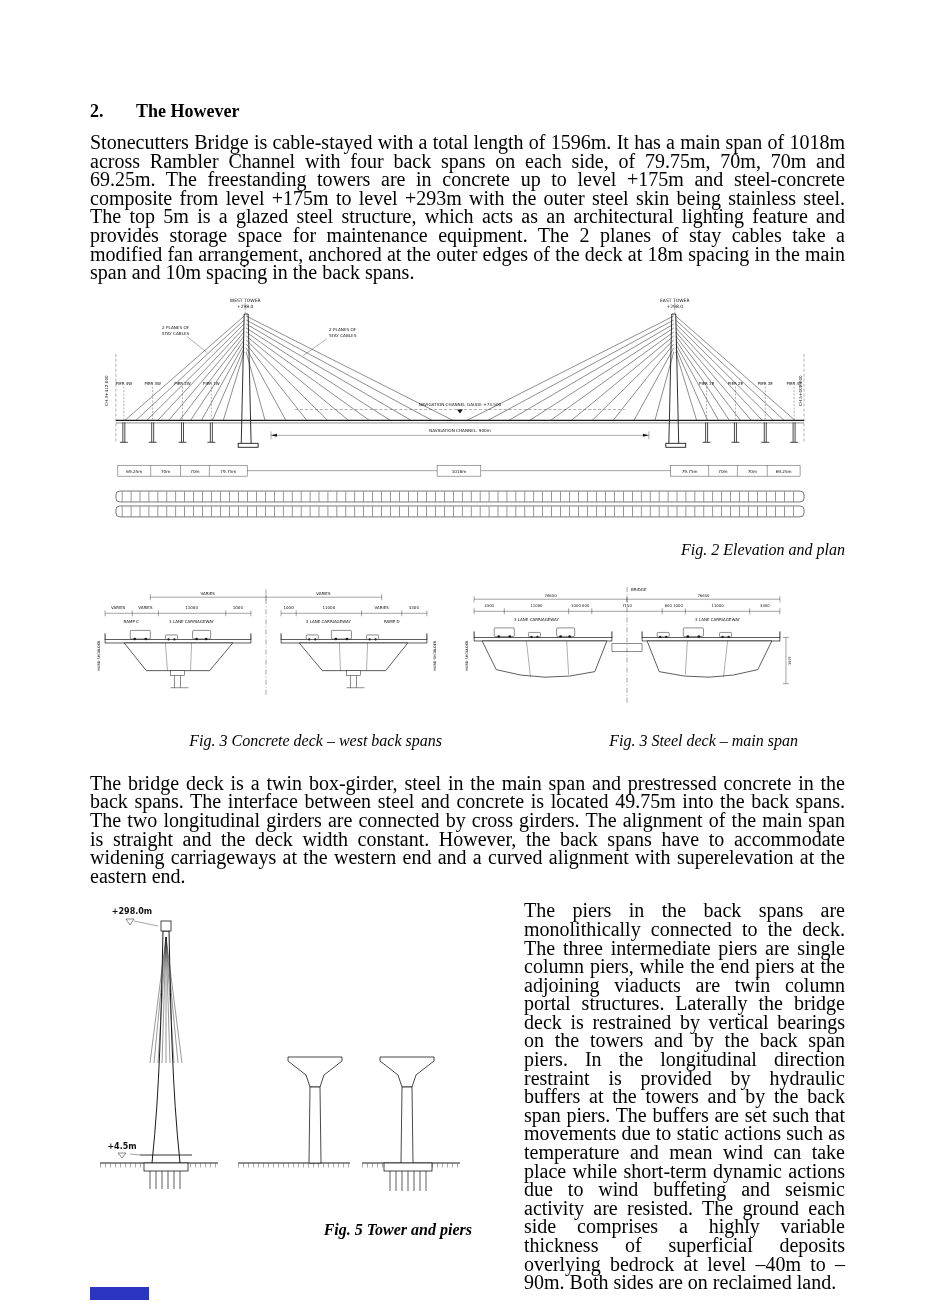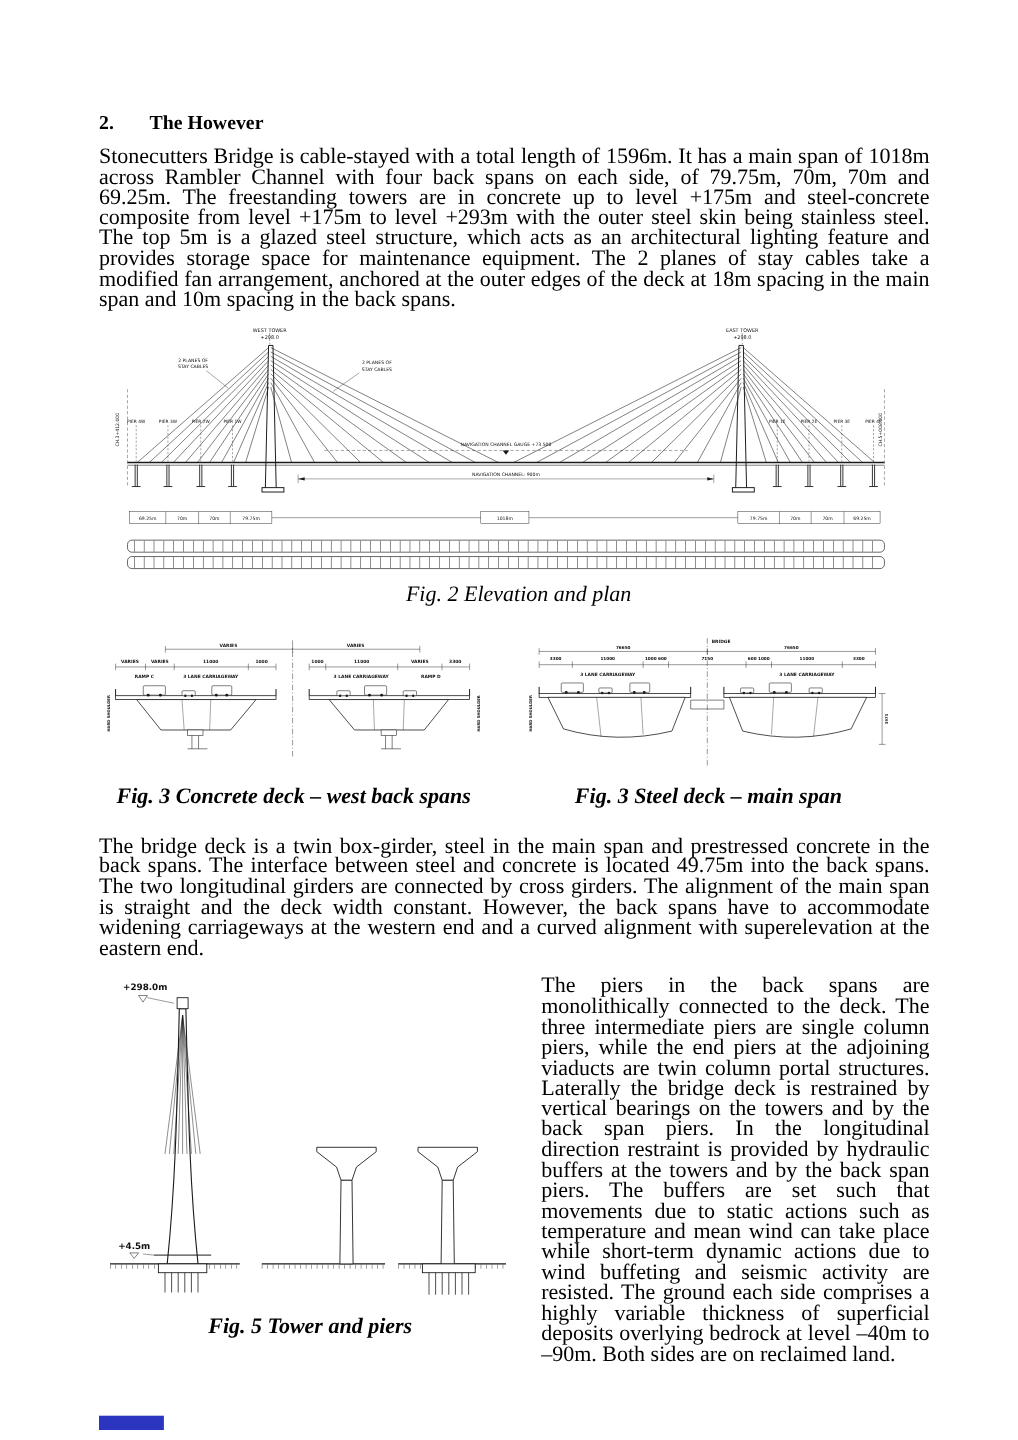--- a/index.html
+++ b/index.html
@@ -8,26 +8,26 @@
     width:925px; height:1309px; position:relative; overflow:hidden;
     font-family:"Liberation Serif", serif; color:#000;
   }
   .page { position:absolute; inset:0; padding:101px 80px 0 90px; }
   .heading { font-size:18px; font-weight:bold; display:flex; margin-bottom:11px; }
   .heading .num { width:46px; }
   .body-text { font-size:20px; line-height:18.6px; text-align:justify; }
   .fig { display:block; }
   .fig svg { display:block; }
   .fig2 { margin:14px 0 0 6px; }
-  .figcaption { font-style:italic; font-size:20px; margin:8px 0 0 2px; text-align:center; }
-  .figrow { display:flex; gap:30px; margin-top:24px; align-items:flex-start;font-weight:bold; }
+  .figcaption { font-style:italic; font-size:16px; margin:20px 0 0 2px; text-align:right; }
+  .figrow { display:flex; gap:14px; margin-top:24px; align-items:flex-start; }
   .para2 { margin-top:24px; }
   .fig5row { display:flex; gap:20px; margin-top:16px; align-items:flex-start; }
   .fig5col { width:382px; flex:0 0 auto;font-weight:bold; }
-  .para3 { width:358px; }
+  .para3 { width:358px;margin-left:32px; }
   .footer-bar { position:absolute; left:90px; top:1287px; width:59px; height:13px; background:#2b35c0; }
   svg text { font-family:"DejaVu Sans", sans-serif; }
 </style>
 </head>
 <body>
 
 <div class="page">
 
   <h2 class="heading">
     <span class="num">2.</span>

